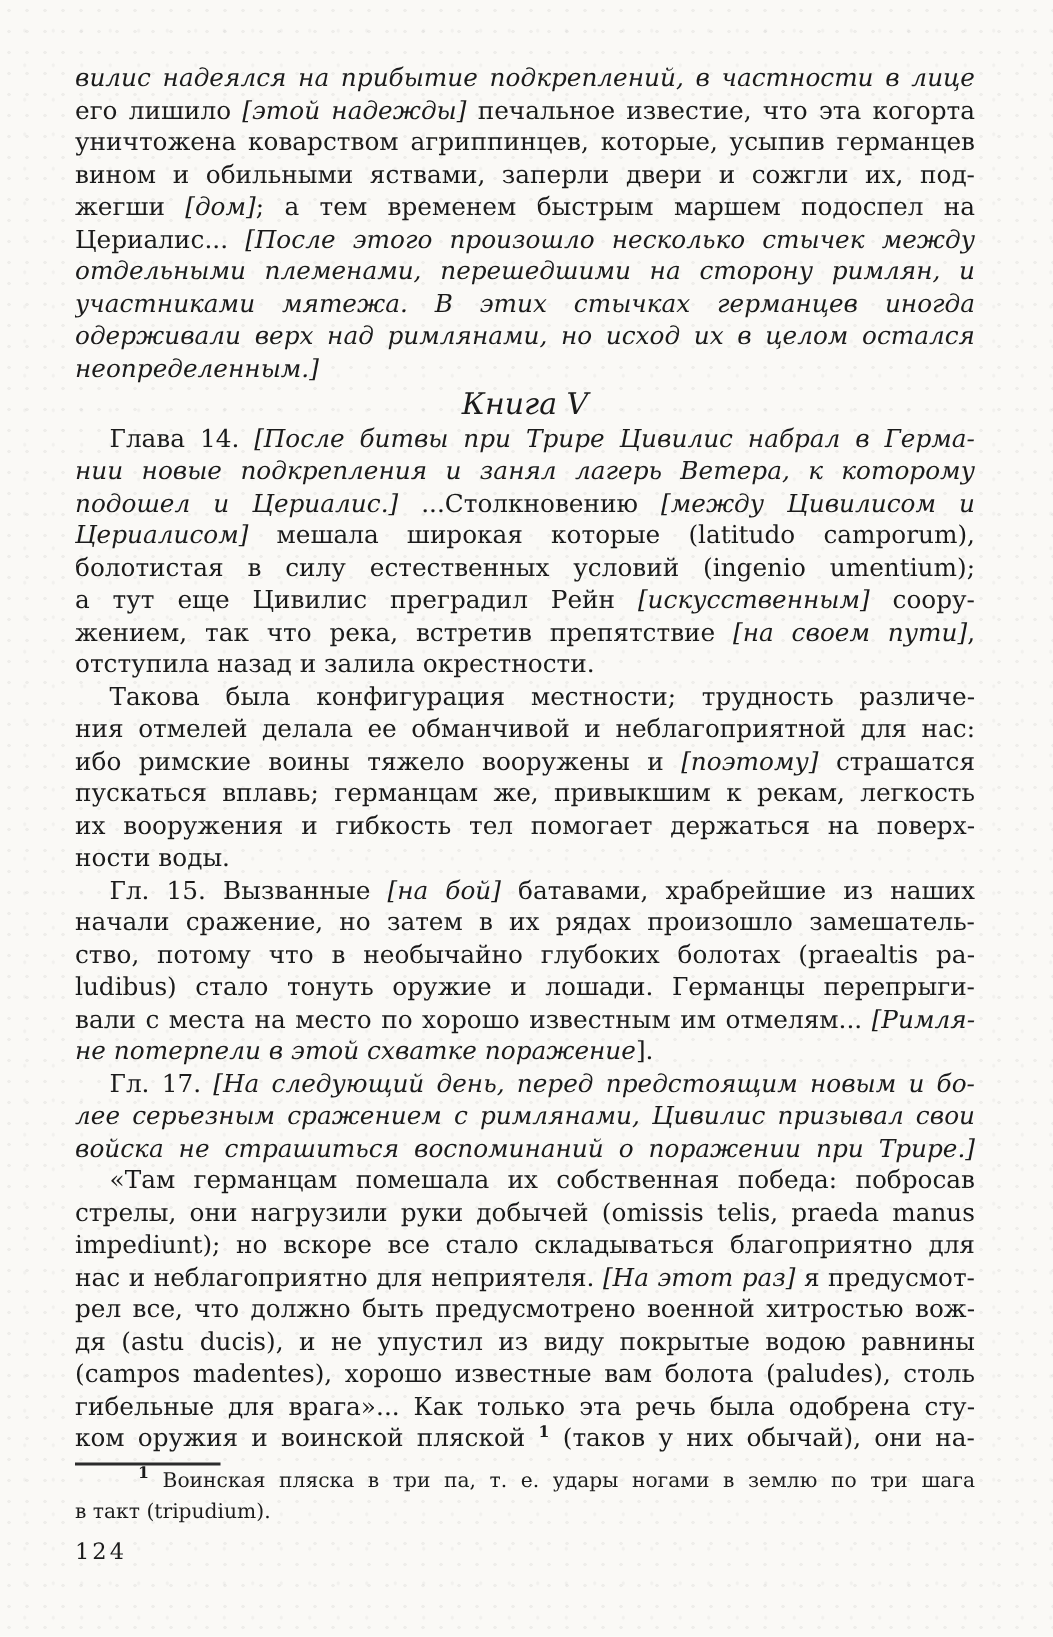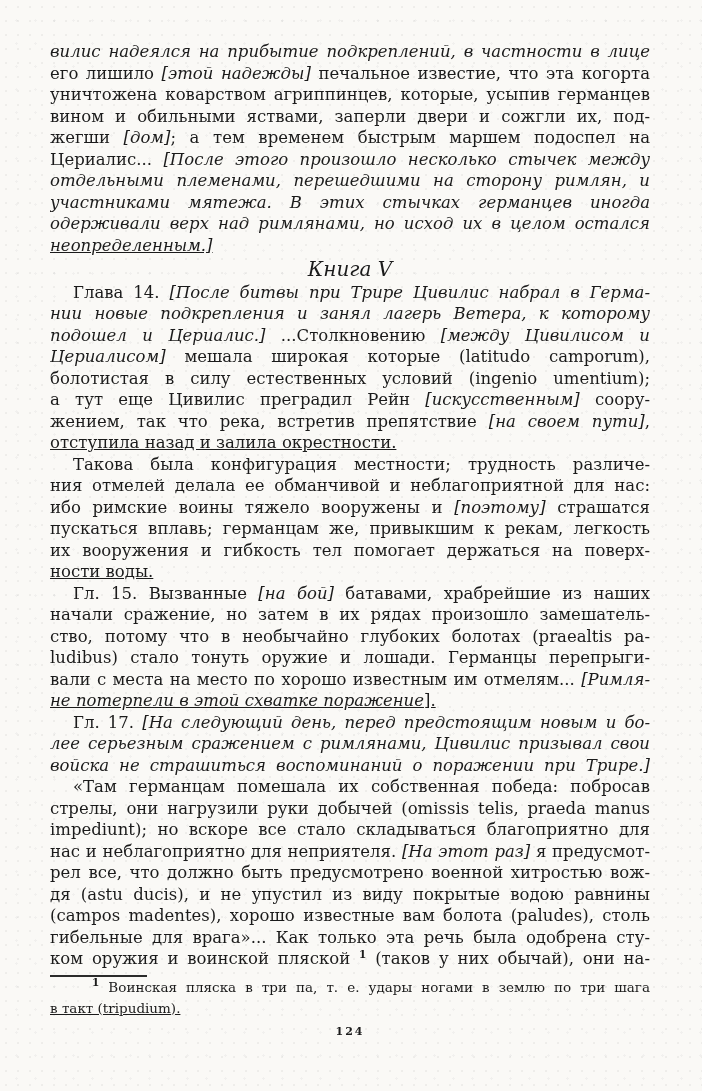--- a/index.html
+++ b/index.html
@@ -25,21 +25,21 @@
   }
   .line {
     font-size: 16.5px;
     height: 21.5px;
     line-height: 21.5px;
     text-align: justify;
     text-align-last: justify;
     overflow: hidden;
     white-space: normal;
   }
-  .line.end { text-align: right; text-align-last: left; text-decoration: underline; }
+  .line.end { text-align: right; text-align-last: left; }
   .line.ind { padding-left: 23px; }
   .it { font-style: italic; }
   .rm { font-style: normal; }
   .heading {
     font-size: 20px;
     font-style: italic;
     text-align: center;
     height: 21.5px;
     line-height: 21.5px;
     margin-top: 3px;
@@ -58,23 +58,23 @@
     height: 0;
   }
   .fn .line {
     font-size: 13.5px;
     height: 21px;
     line-height: 21px;
   }
   .fn .line.ind { padding-left: 42px; }
   .page-number {
     margin-top: 6px;
-    text-align: center;
-    font-size: 11px;
-    font-weight: bold;
+    text-align: left;
+    font-size: 15px;
+    font-weight: normal;
     letter-spacing: 2px;
   }
 </style>
 </head>
 <body>
 
 <div class="page">
   <div class="text-column">
     <div id="body-blocks">
         <div class="line"><span class="it">вилис надеялся на прибытие подкреплений, в частности в лице ко-</span></div>

